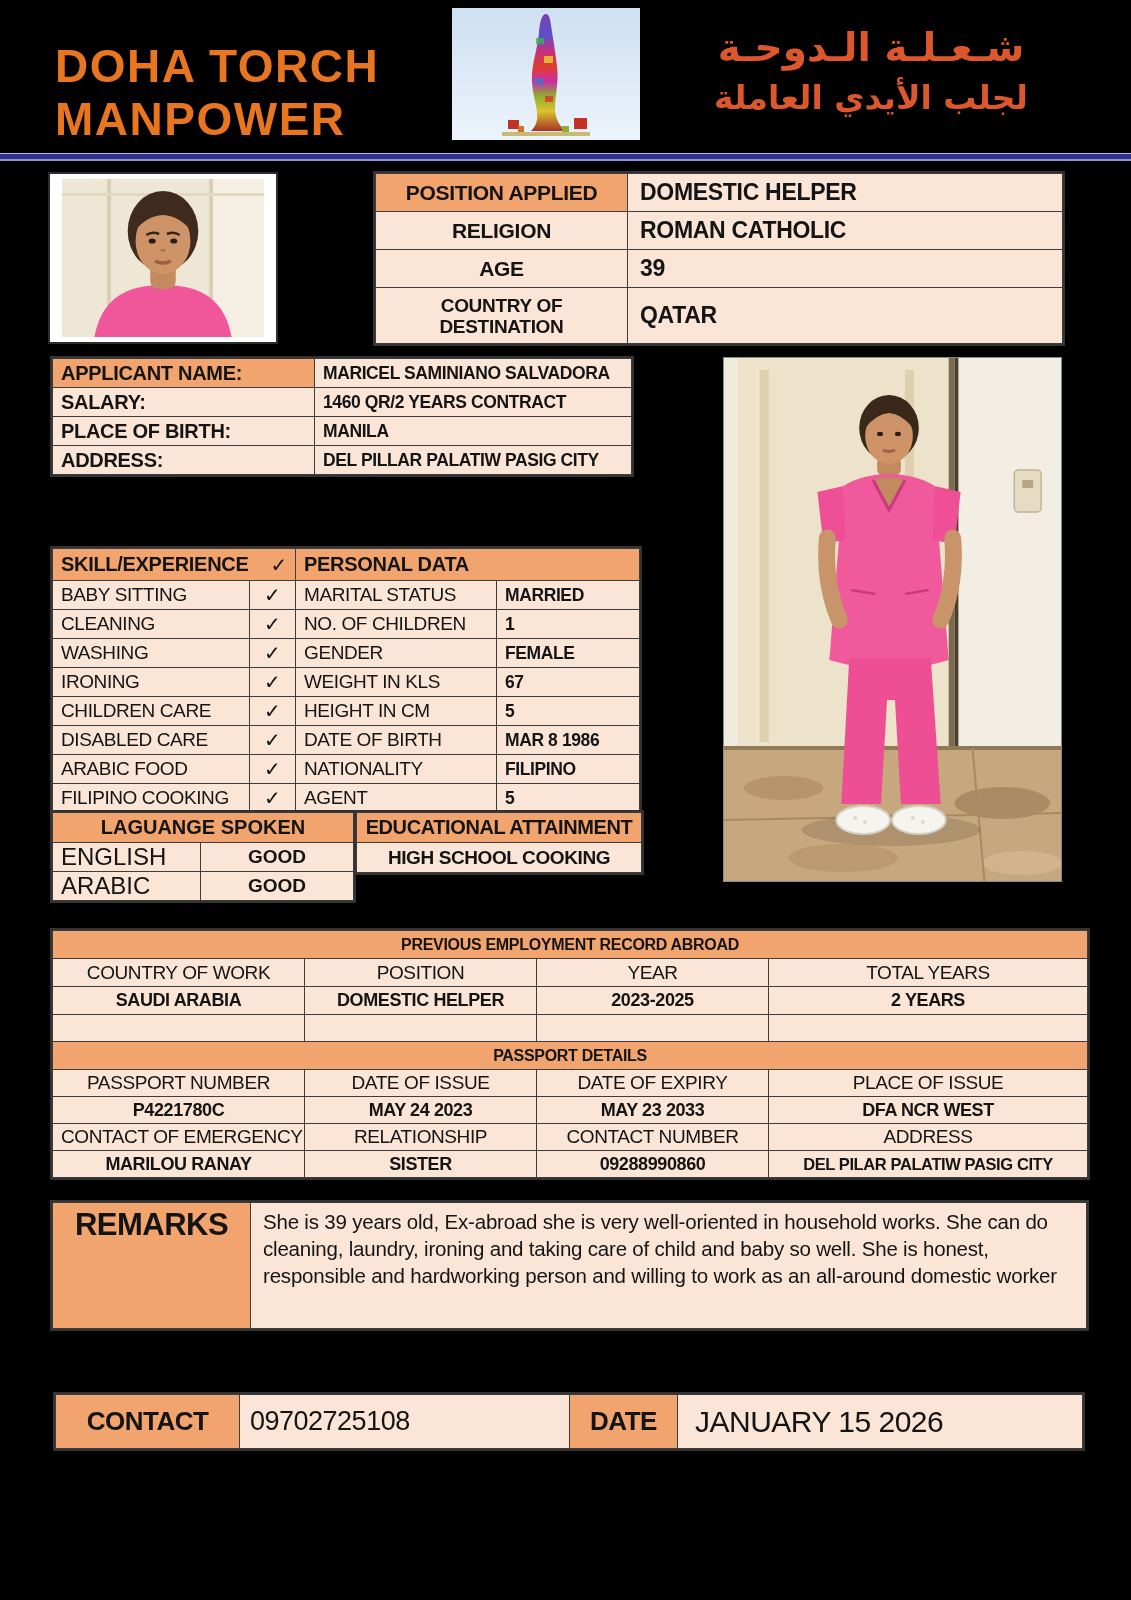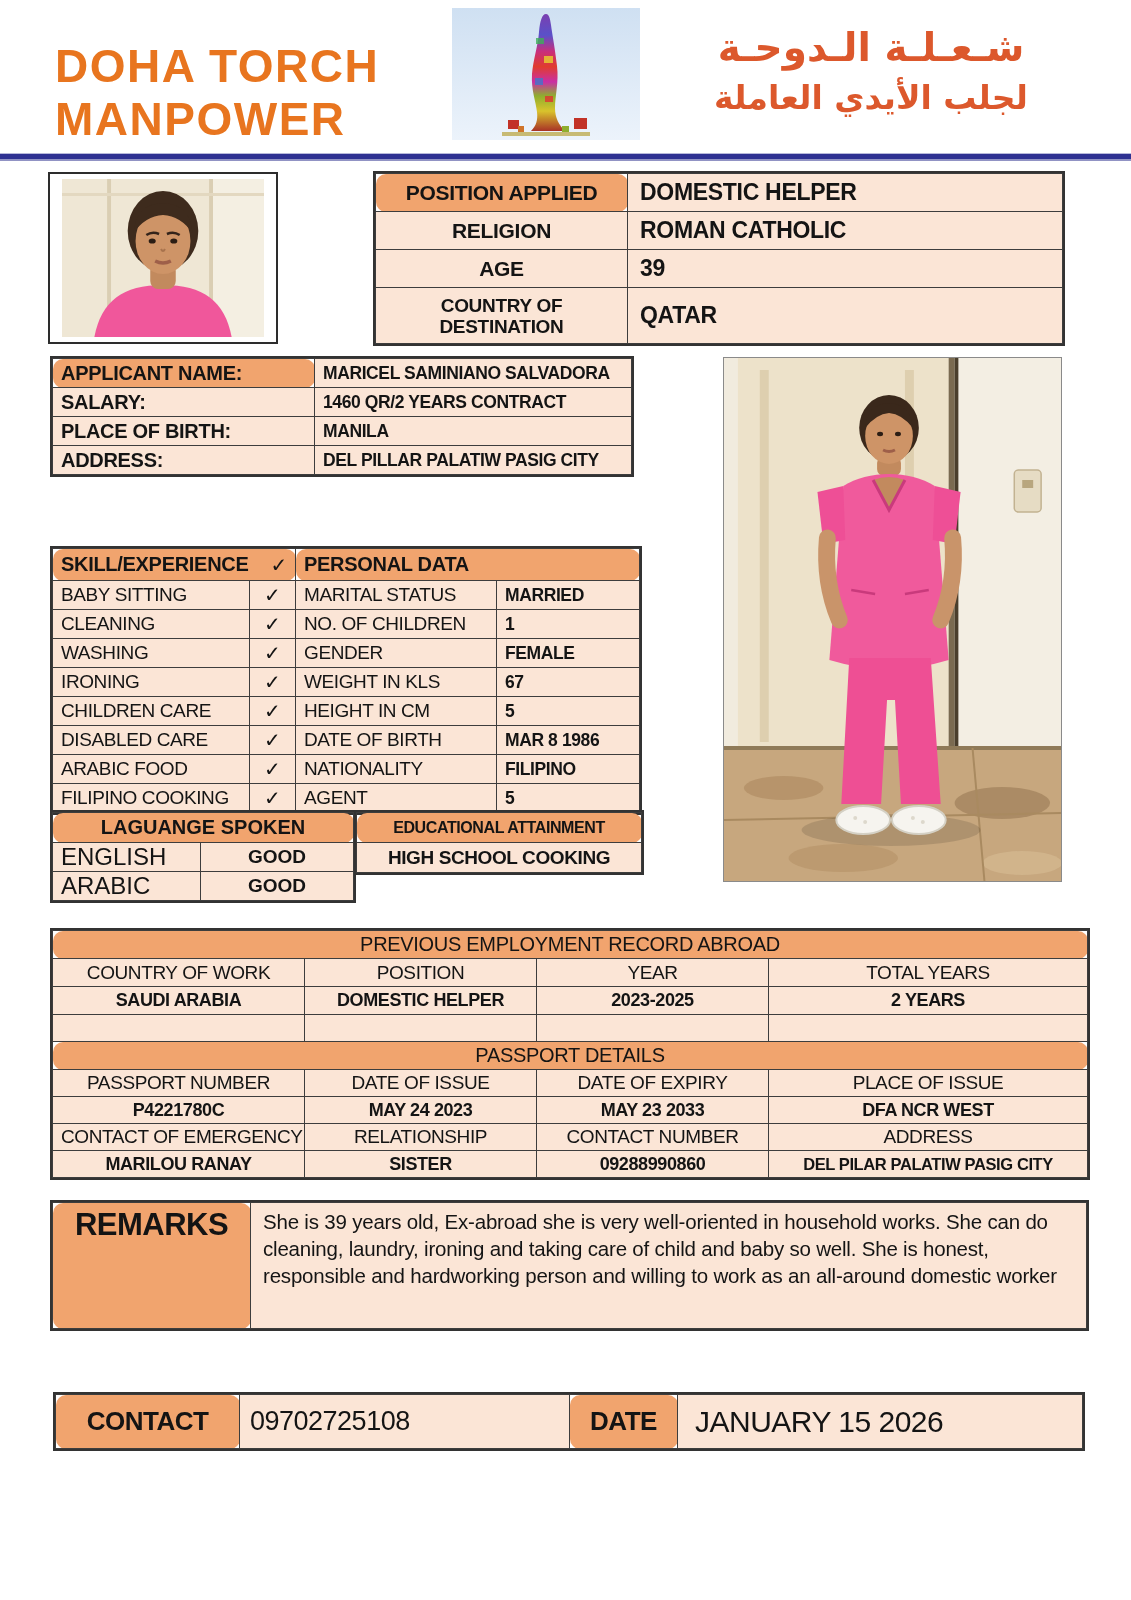--- a/index.html
+++ b/index.html
@@ -1,16 +1,16 @@
 <!DOCTYPE html>
 <html><head>
 <meta charset="utf-8">
 <style>
   html,body{margin:0;padding:0;background:#e9e9e9;}
-  .page{position:relative;width:1131px;height:1600px;background:#ffffff;margin:0 auto;
+  .page{position:relative;width:1131px;height:1600px;background:#000000;margin:0 auto;
         font-family:"Liberation Sans","DejaVu Sans",sans-serif;color:#141414;overflow:hidden;}
   .abs{position:absolute;}
 
   
   .brand{left:55px;top:40px;font-size:46px;font-weight:bold;color:#E8751F;
          letter-spacing:1.5px;line-height:53px;white-space:nowrap;}
   .logo-box{left:452px;top:8px;width:188px;height:132px;}
   .logo-box svg{display:block;width:100%;height:100%;}
   .arabic{left:645px;top:22px;width:452px;text-align:center;color:#DC582C;font-weight:bold;
           direction:rtl;font-family:"DejaVu Sans",sans-serif;}
@@ -26,21 +26,21 @@
   .headshot svg{display:block;width:100%;height:100%;}
   .fullbody{left:723px;top:357px;width:339px;height:525px;border:1px solid #8a8a8a;
             box-sizing:border-box;}
   .fullbody svg{display:block;width:100%;height:100%;}
 
   
   table{border-collapse:collapse;table-layout:fixed;}
   td{border:1.5px solid #3d3d3d;padding:0 8px;overflow:hidden;white-space:nowrap;
      vertical-align:middle;box-sizing:border-box;}
   .t{border:2px solid #333;}
-  .orange{background:#F1A46E;border-radius:10px;}
+  .orange{background:#F1A46E;}
   .peach{background:#FBE5D6;}
 
   
   .pos-t{left:373px;top:171px;}
   .pos-t table{width:688px;}
   .pos-t col.c1{width:252px;}
   .pos-t tr{height:38px;}
   .pos-t tr.tall{height:56px;}
   .pos-t td.lbl{font-weight:bold;font-size:21px;text-align:center;letter-spacing:-0.3px;}
   .pos-t td.lbl2{font-size:19px;line-height:21px;white-space:normal;padding:0 28px;}
@@ -73,32 +73,32 @@
   .lang-t table{width:302px;}
   .lang-t col.c1{width:148px;}
   .lang-t tr{height:29px;}
   .lang-t tr.hd{height:30px;}
   .lang-t td.h{font-weight:bold;font-size:20px;text-align:center;}
   .lang-t td.l{font-size:24px;}
   .lang-t td.v{font-weight:bold;font-size:19px;text-align:center;}
   .edu-t{left:354px;top:810px;}
   .edu-t table{width:286px;}
   .edu-t tr{height:30px;}
-  .edu-t td.h{font-weight:bold;font-size:16px;text-align:center;letter-spacing:-0.4px;}
+  .edu-t td.h{font-weight:bold;font-size:20px;text-align:center;letter-spacing:-0.4px;}
   .edu-t td.v{font-weight:bold;font-size:19px;text-align:center;letter-spacing:-0.4px;}
 
   
   .emp-t{left:50px;top:928px;}
   .emp-t table{width:1035px;}
   .emp-t col.e1{width:252px;}.emp-t col.e2{width:232px;}
   .emp-t col.e3{width:232px;}.emp-t col.e4{width:319px;}
   .emp-t tr{height:27px;}
   .emp-t tr.hd{height:28px;}
   .emp-t td{text-align:center;}
-  .emp-t td.sec{font-weight:normal;font-size:20px;letter-spacing:-0.3px;}
+  .emp-t td.sec{font-weight:bold;font-size:16px;letter-spacing:-0.3px;}
   .emp-t td.colh{font-size:19px;letter-spacing:-0.4px;}
   .emp-t td.val{font-weight:bold;font-size:18px;letter-spacing:-0.4px;}
   .emp-t td.val.sm{font-size:16.5px;}
 
   
   .rem-t{left:50px;top:1200px;}
   .rem-t table{width:1035px;}
   .rem-t col.c1{width:198px;}
   .rem-t td{height:126px;vertical-align:top;}
   .rem-t td.lbl{font-weight:bold;font-size:31px;text-align:center;padding-top:4px;

